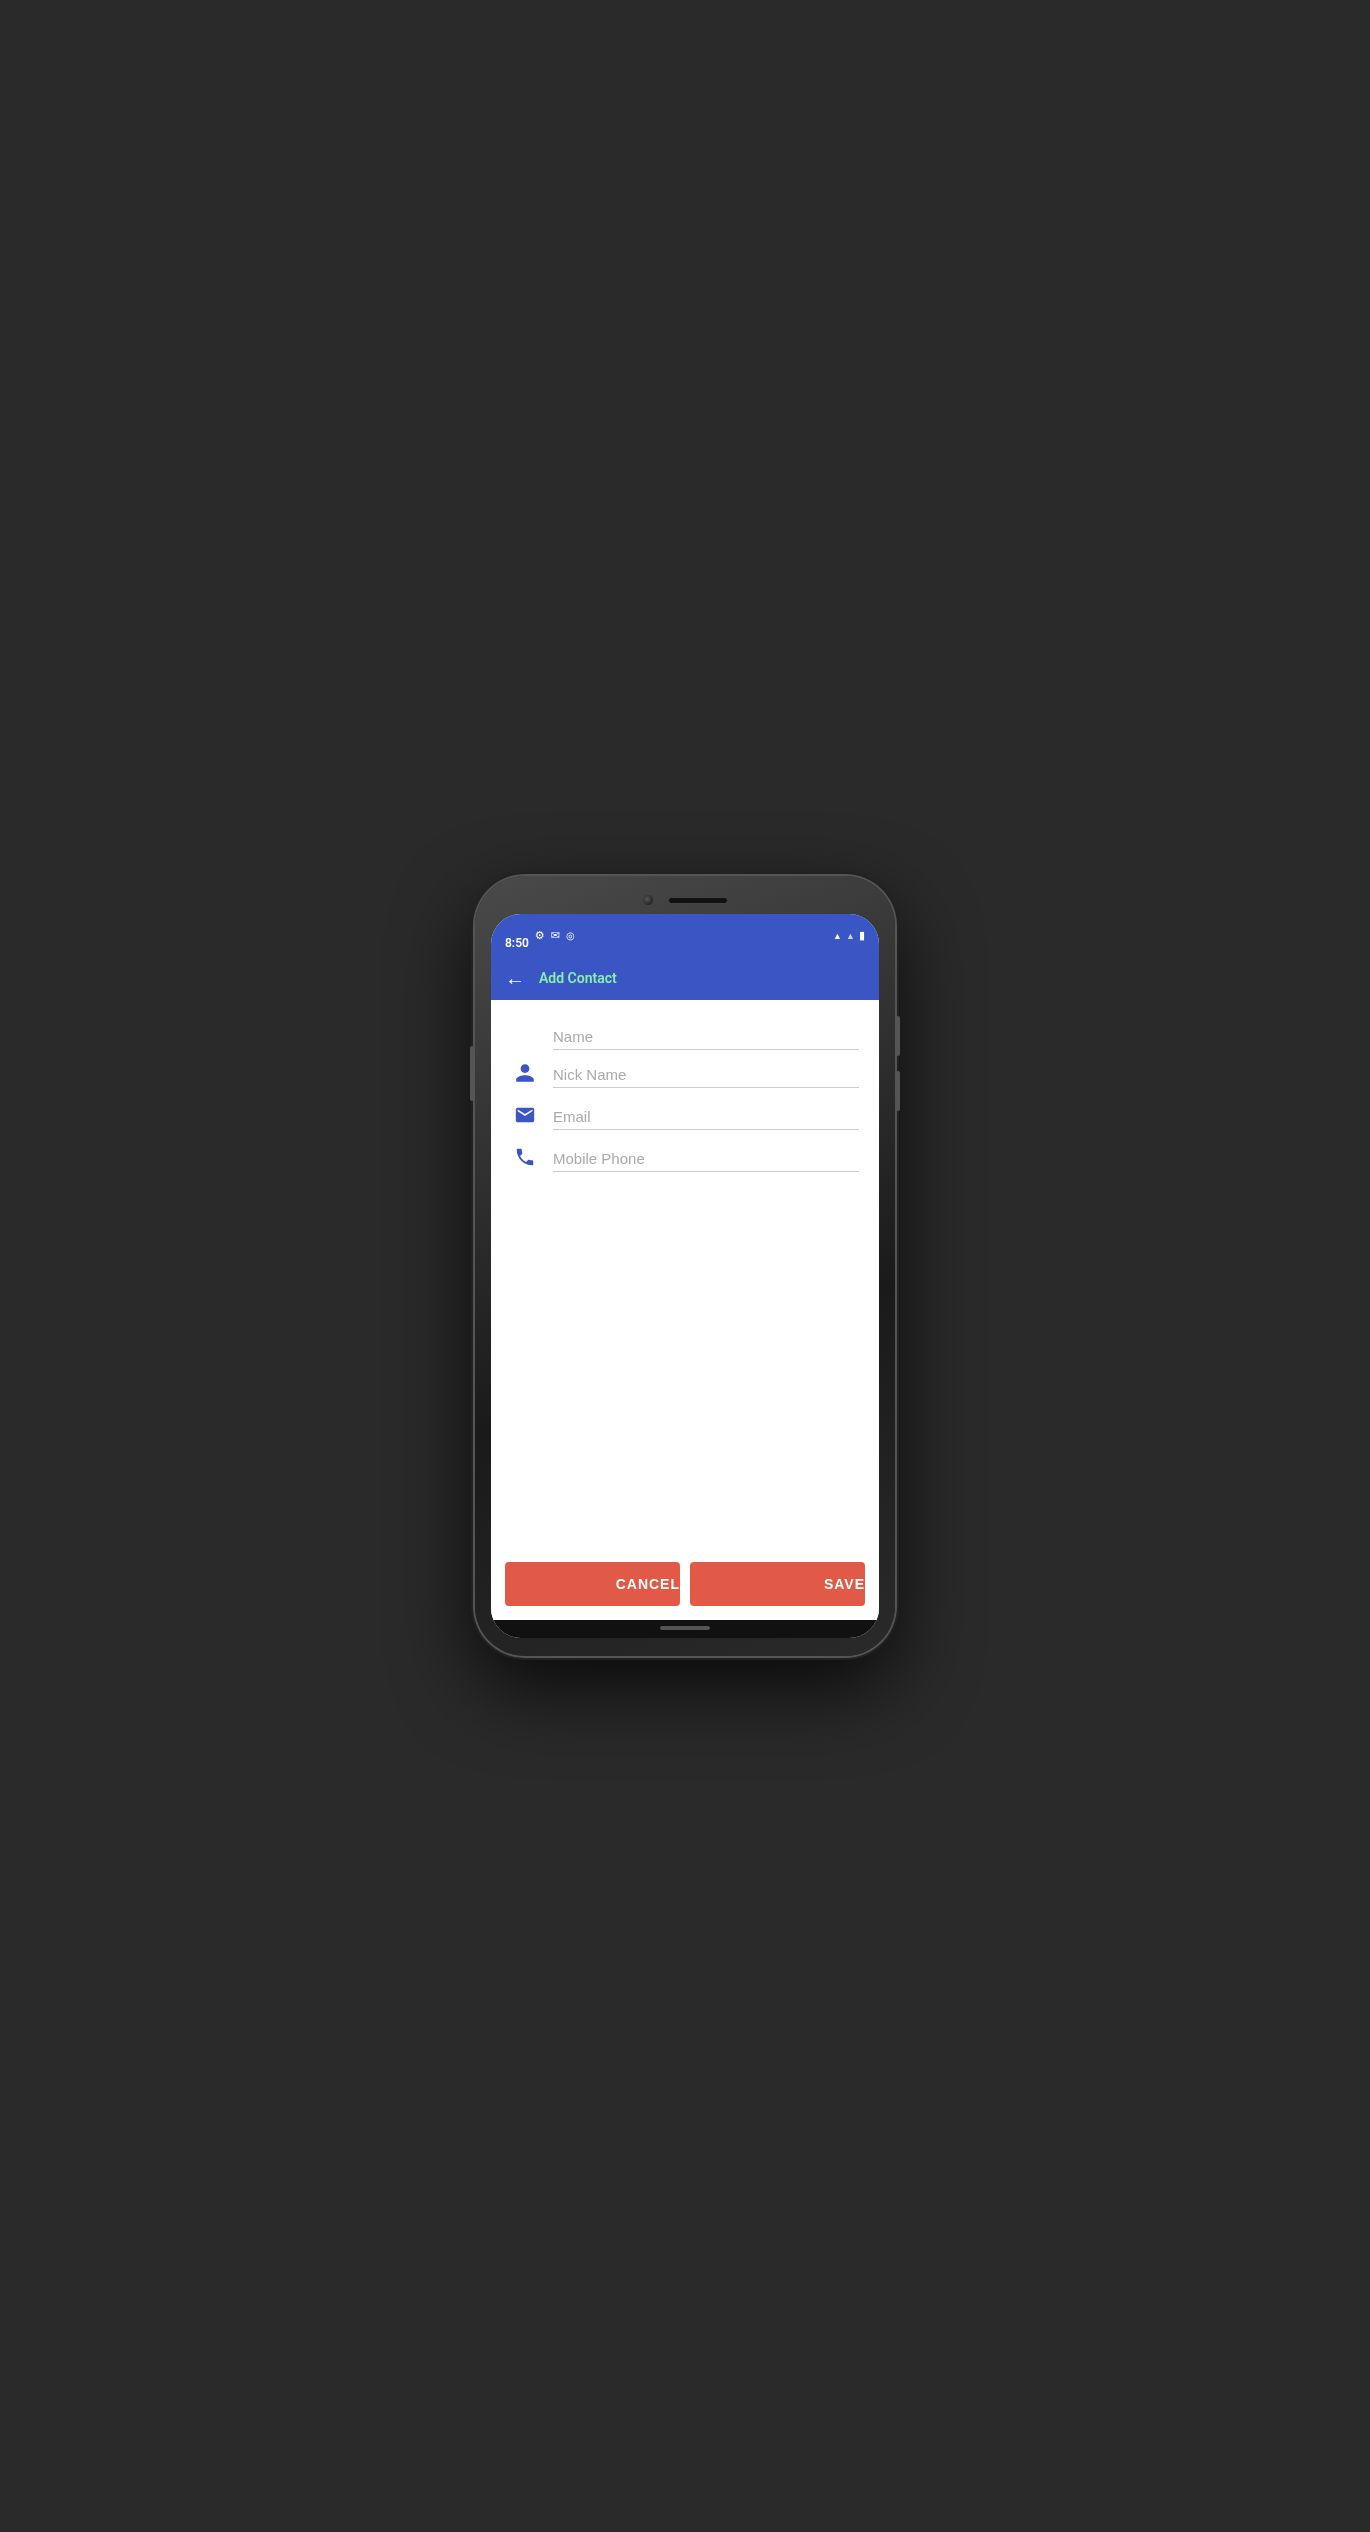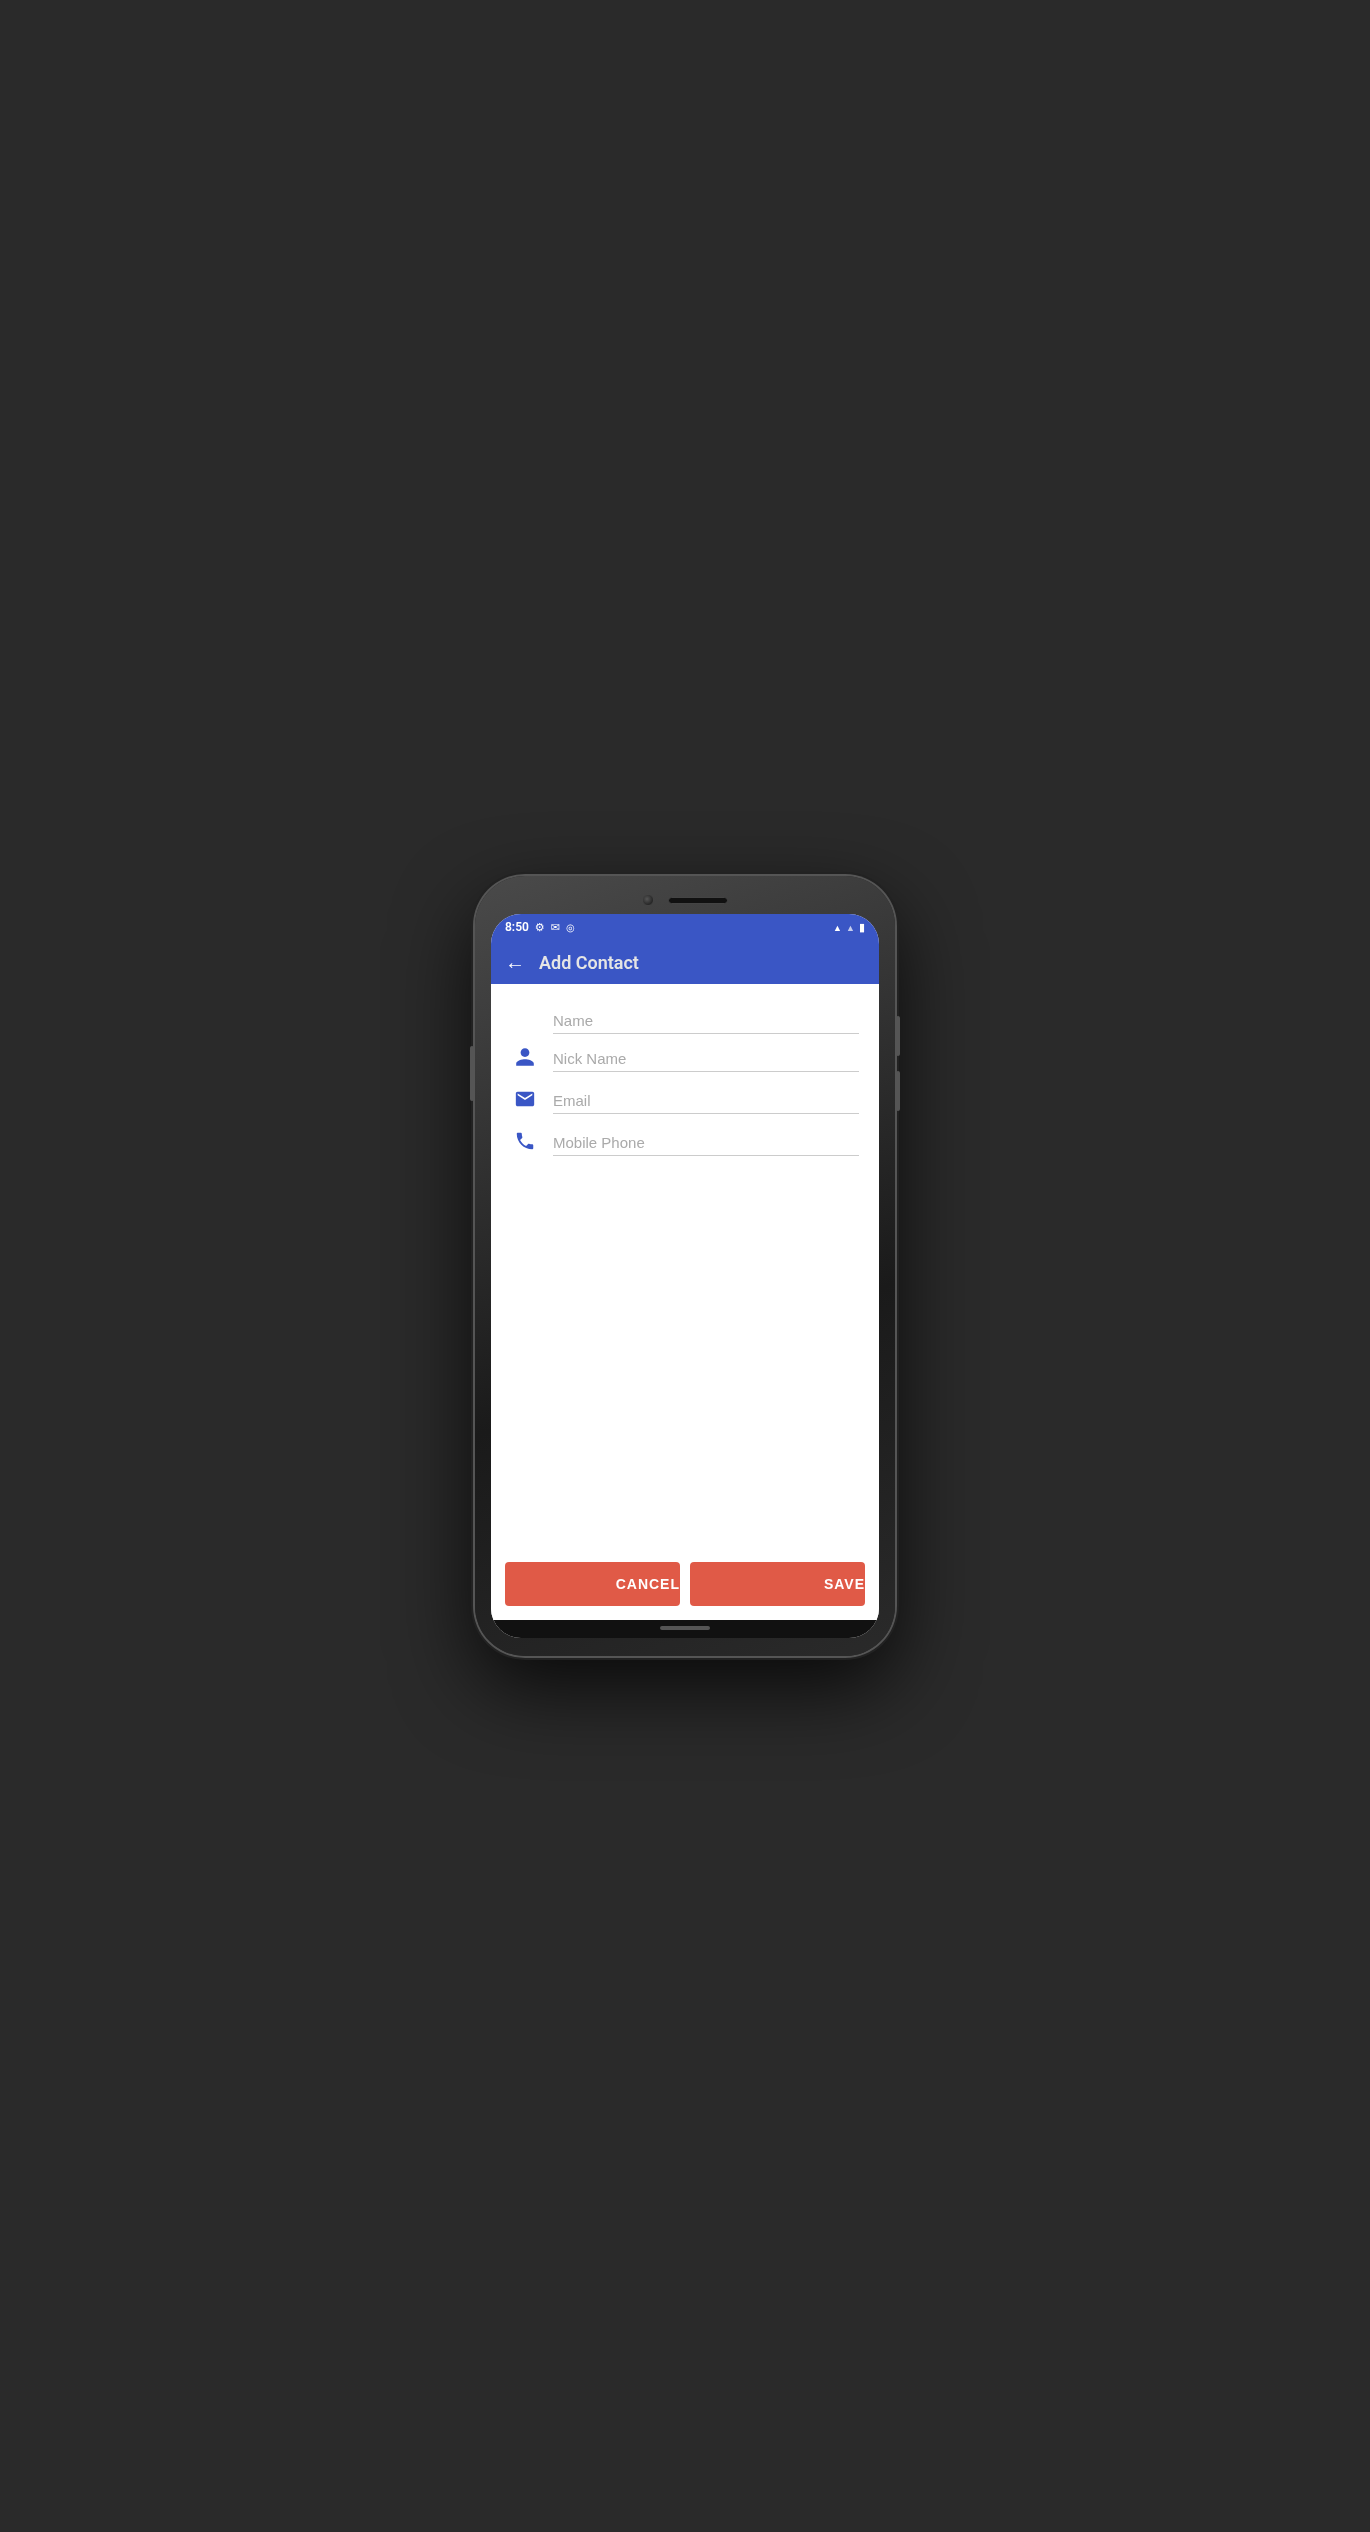--- a/index.html
+++ b/index.html
@@ -84,21 +84,21 @@
       padding: 6px 14px;
       display: flex;
       justify-content: space-between;
       align-items: center;
       color: white;
       font-size: 11px;
       font-weight: 500;
     }
     .status-left { display: flex; align-items: center; gap: 6px; }
     .status-right { display: flex; align-items: center; gap: 4px; }
-    .status-time { font-size: 12px; font-weight: 600; }
+    .status-time { font-size: 12px; font-weight: 600; margin-top: 16px; }
 
     
     .icon-gear::before { content: '⚙'; font-size: 11px; }
     .icon-mail::before { content: '✉'; font-size: 11px; }
     .icon-circle::before { content: '◎'; font-size: 10px; }
     .icon-wifi::before { content: '▲'; font-size: 9px; }
     .icon-signal::before { content: '▲'; font-size: 9px; opacity: 0.7; }
     .icon-battery::before { content: '▮'; font-size: 11px; }
 
     
@@ -110,23 +110,23 @@
       gap: 14px;
       color: white;
     }
     .back-arrow {
       font-size: 20px;
       font-weight: bold;
       color: white;
       cursor: pointer;
     }
     .app-bar-title {
-      font-size: 18px;
+      font-size: 14px;
       font-weight: 600;
-      color: #e5e5e5;
+      color: #86efac;
     }
 
     
     .form-content {
       flex: 1;
       background: white;
       padding: 16px 20px;
       overflow-y: auto;
       display: flex;
       flex-direction: column;

